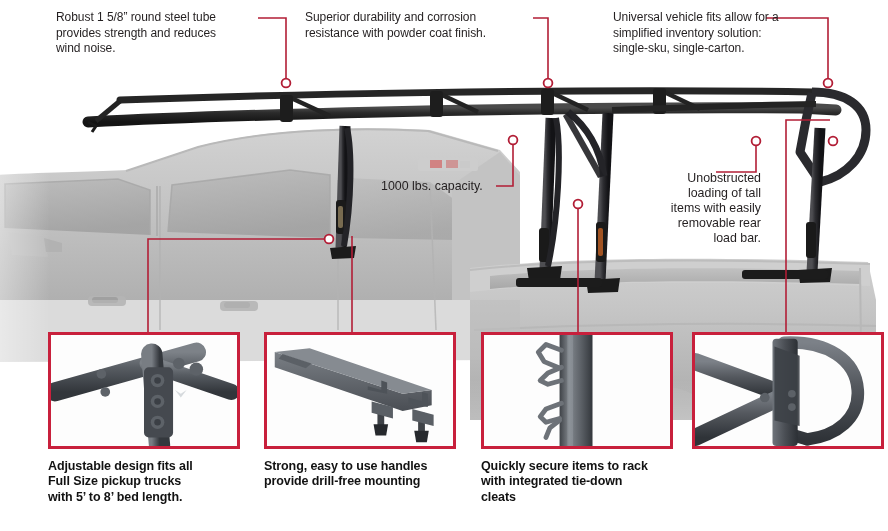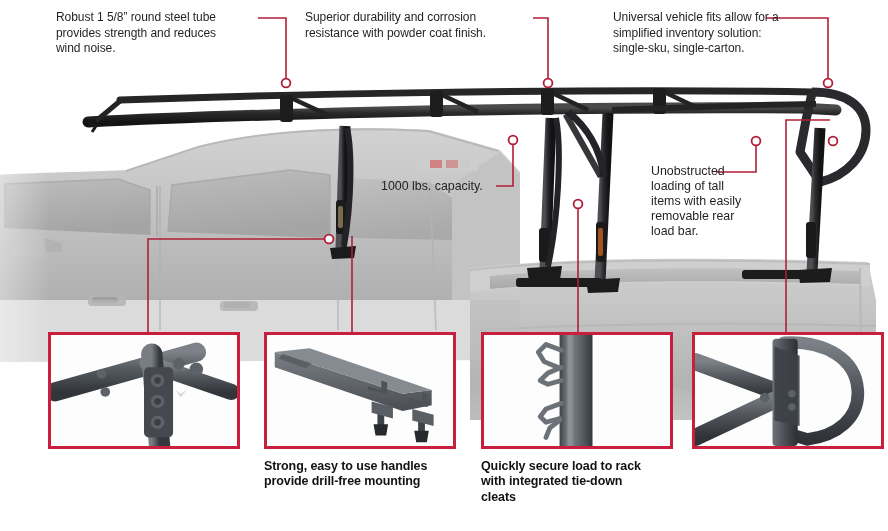--- a/index.html
+++ b/index.html
@@ -291,21 +291,21 @@
 
   <div class="callout" style="left:305px;top:10px;width:230px;">Superior durability and corrosion
 resistance with powder coat finish.</div>
 
   <div class="callout" style="left:581px;top:10px;width:200px;margin-left:32px;">Universal vehicle fits allow for a
 simplified inventory solution:
 single-sku, single-carton.</div>
 
   <div class="callout-small" style="left:381px;top:179px;width:130px;">1000 lbs. capacity.</div>
 
-  <div class="callout-small" style="left:651px;top:164px;width:110px;">Unobstructed
+  <div class="callout-small" style="left:651px;top:171px;width:110px;text-align:right;">Unobstructed
 loading of tall
 items with easily
 removable rear
 load bar.</div>
 
   <div class="panel" style="left:48px;top:332px;width:192px;height:117px;">
     <svg class="panel-art" viewBox="0 0 192 117" preserveAspectRatio="none" xmlns="http://www.w3.org/2000/svg">
       <defs>
         <linearGradient id="p1a" x1="0" y1="0" x2="0" y2="1">
           <stop offset="0" stop-color="#7d8288"></stop>
@@ -339,20 +339,23 @@
       </g>
       <g fill="#3b3f45">
         <circle cx="110" cy="48" r="3.4"></circle>
         <circle cx="110" cy="70" r="3.4"></circle>
         <circle cx="110" cy="92" r="3.4"></circle>
       </g>
 
       <path d="M 128 58 l 6 4 l 6 -4 l -6 8 z" fill="#cfd3d7" opacity="0.85"></path>
     </svg>
   </div>
+  <div class="caption" style="left:48px;top:459px;width:215px;">Adjustable design fits all
+Full Size pickup trucks
+with 5’ to 8’ bed length.</div>
 
   <div class="panel" style="left:264px;top:332px;width:192px;height:117px;">
     <svg class="panel-art" viewBox="0 0 192 117" preserveAspectRatio="none" xmlns="http://www.w3.org/2000/svg">
       <defs>
         <linearGradient id="p2a" x1="0" y1="0" x2="0" y2="1">
           <stop offset="0" stop-color="#7a7f85"></stop>
           <stop offset="1" stop-color="#4a4e54"></stop>
         </linearGradient>
       </defs>
       <rect width="192" height="117" fill="#fdfdfd"></rect>
@@ -395,21 +398,21 @@
 
       <path d="M 80 16 L 64 10 L 56 18 L 62 28 L 76 34" fill="none" stroke="#6d7278" stroke-width="5" stroke-linejoin="round" stroke-linecap="round"></path>
       <path d="M 80 34 L 66 40 L 58 48 L 66 52 L 80 48" fill="none" stroke="#6d7278" stroke-width="5" stroke-linejoin="round" stroke-linecap="round"></path>
 
       <path d="M 80 72 L 64 78 L 58 86 L 64 92 L 78 88" fill="none" stroke="#6d7278" stroke-width="5" stroke-linejoin="round" stroke-linecap="round"></path>
       <path d="M 78 90 L 68 98 L 64 108" fill="none" stroke="#6d7278" stroke-width="5" stroke-linejoin="round" stroke-linecap="round"></path>
 
       <rect x="86" y="0" width="6" height="117" fill="#9aa0a6" opacity="0.45"></rect>
     </svg>
   </div>
-  <div class="caption" style="left:481px;top:459px;width:200px;">Quickly secure load to rack
+  <div class="caption" style="left:481px;top:459px;width:200px;">Quickly secure items to rack
 with integrated tie-down
 cleats</div>
 
   <div class="panel" style="left:692px;top:332px;width:192px;height:117px;">
     <svg class="panel-art" viewBox="0 0 192 117" preserveAspectRatio="none" xmlns="http://www.w3.org/2000/svg">
       <defs>
         <linearGradient id="p4a" x1="0" y1="0" x2="0" y2="1">
           <stop offset="0" stop-color="#7c8188"></stop>
           <stop offset="0.45" stop-color="#54585e"></stop>
           <stop offset="1" stop-color="#2f3338"></stop>

